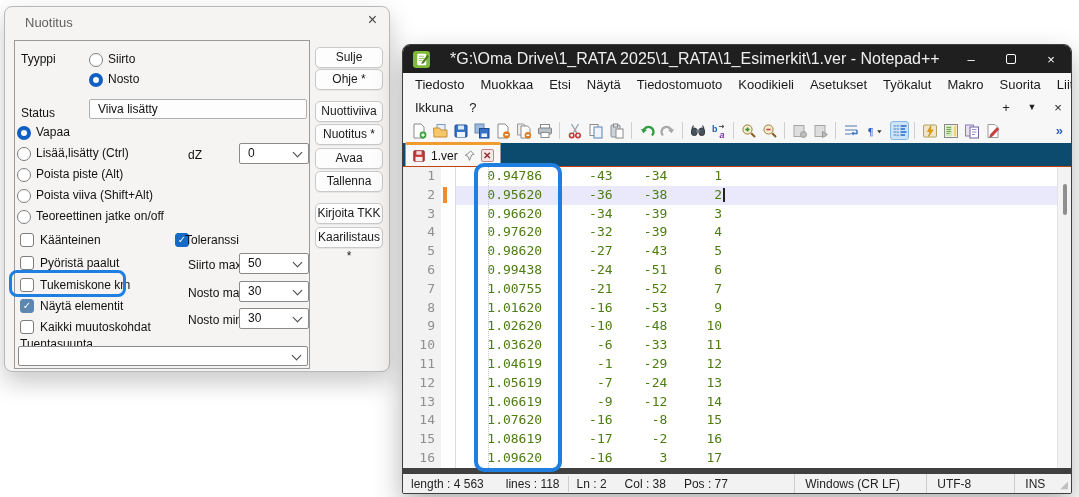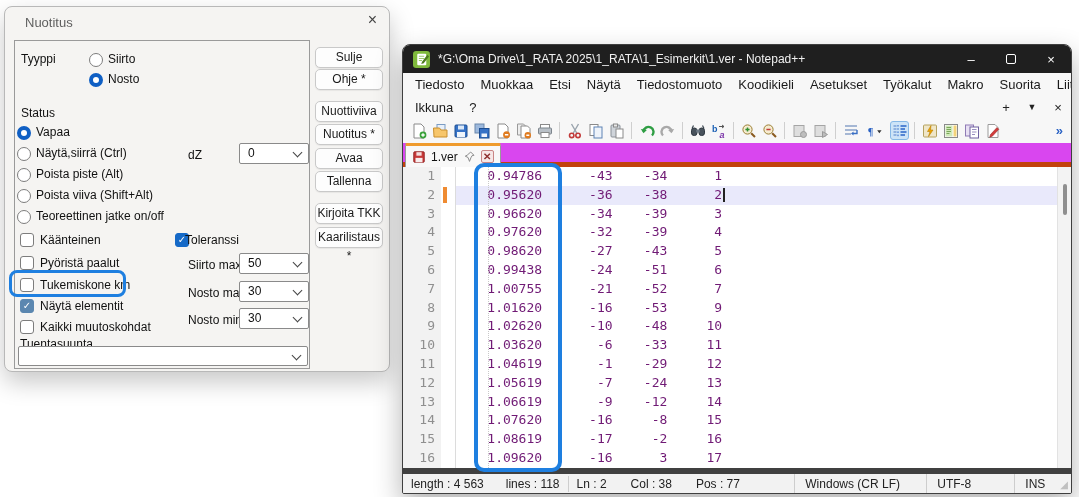--- a/index.html
+++ b/index.html
@@ -33,21 +33,21 @@
     text-align:center; line-height:19px; box-shadow:0 1px 1px rgba(0,0,0,.06); }
   .hl-box { position:absolute; border:3px solid #1e7fe0; border-radius:8px; background:transparent; }
 
   
   .npp { position:absolute; left:402px; top:44px; width:670px; height:450px;
     background:#f5f5f5; border:1px solid #3f3f3f; border-radius:8px 8px 2px 2px;
     box-shadow:0 12px 28px rgba(0,0,0,.3); overflow:hidden; }
   .titlebar { position:absolute; left:0; top:0; right:0; height:28px; background:#1f1f1f;
     display:flex; align-items:center; color:#f0f0f0; }
   .titlebar .appico { width:17px; height:17px; margin-left:10px; flex:0 0 auto; }
-  .titlebar .ttl { margin-left:8px; font-size:12px; white-space:nowrap; overflow:hidden; flex:1; }
+  .titlebar .ttl { margin-left:20px; font-size:16px; white-space:nowrap; overflow:hidden; flex:1; }
   .wbtn { width:40px; height:28px; display:flex; align-items:center; justify-content:center;
     font-size:13px; color:#fff; flex:0 0 auto; }
   .maxglyph { width:10px; height:10px; border:1.2px solid #fff; border-radius:2px; }
 
   .menurow1 { position:absolute; left:0; top:28px; right:0; height:23px; background:#f7f7f7;
     display:flex; align-items:center; padding-left:4px; }
   .menuitem { padding:3px 8px; font-size:13px; color:#1a1a1a; white-space:nowrap; }
   .menurow2 { position:absolute; left:0; top:51px; right:0; height:22px; background:#f7f7f7;
     display:flex; align-items:center; padding-left:4px; }
   .menurow2 .spacer { flex:1; }
@@ -55,49 +55,49 @@
 
   .toolbar { position:absolute; left:0; top:73px; right:0; height:25px; background:#f7f7f7;
     display:flex; align-items:center; padding-left:5px; }
   .tbico { width:19px; height:19px; margin:0 1px; display:flex; align-items:center;
     justify-content:center; border-radius:3px; }
   .tbico svg { width:16px; height:16px; display:block; }
   .tbico.active { background:#cde4f7; border:1px solid #86b8e6; }
   .tbsep { width:1px; height:17px; background:#cfcfcf; margin:0 4px; }
   .tboverflow { margin-left:auto; margin-right:8px; color:#2a62c4; font-weight:bold; font-size:13px; }
 
-  .tabbar { position:absolute; left:0; top:98px; right:0; height:24px; background:#d946ef;
-    border-bottom:5px solid #c2410c; display:flex; }
+  .tabbar { position:absolute; left:0; top:98px; right:0; height:24px; background:#0c4a6e;
+    border-bottom:1px solid #c2410c; display:flex; align-items:flex-end; }
   .tab { height:24px; margin-left:2px; background:#f8f8f8; border:1px solid #9a9a9a; border-bottom:none;
     border-top:3px solid #ef9b2d; border-radius:2px 2px 0 0; display:flex; align-items:center;
     padding:0 6px; gap:5px; }
   .tab .tname { font-size:12px; color:#111; }
   .tab svg { display:block; }
   .tabclose { width:13px; height:13px; border:1px solid #c98585; background:#f6e7e7; color:#8d2f2f;
     font-size:10px; line-height:11px; text-align:center; border-radius:2px; font-weight:bold; }
 
   .editor { position:absolute; left:0; top:122px; right:0; height:301px; background:#fff; }
   .ed-row { display:flex; height:18.8px; line-height:18.8px;
     font-family:"DejaVu Sans Mono", monospace; font-size:13px; }
   .ed-num { width:38px; text-align:right; padding-right:6px; background:#f2f2f2; color:#8f8f8f; }
   .ed-margin { width:15px; background:#fff; border-right:1px solid #dcdcdc; position:relative; }
   .ed-marker { position:absolute; left:2px; top:1px; width:4px; height:16px; background:#ef8b32; }
-  .ed-text { flex:1; white-space:pre; color:#701a75; position:relative; }
+  .ed-text { flex:1; white-space:pre; color:#4d7c0f; position:relative; }
   .ed-row.cur .ed-text { background:#e9e9fb; }
   .guide { position:absolute; left:85px; top:0; height:301px; border-left:1px dotted #c9c9c9; }
   .caret { position:absolute; left:320px; top:21px; width:1.5px; height:14px; background:#222; }
   .vscroll { position:absolute; right:0; top:0; width:14px; height:301px; background:#f3f3f3;
     border-left:1px solid #e2e2e2; }
   .vthumb { position:absolute; left:5px; top:17px; width:4px; height:31px; background:#8f8f8f; border-radius:2px; }
 
   .statusbar { position:absolute; left:0; top:423px; right:0; height:26px; background:#f2f2f2;
     border-top:6px solid #404040; display:flex; align-items:center; font-size:12px; color:#222; }
   .sb-left { display:flex; align-items:center; padding-left:8px; gap:22px; }
   .sb-sep { width:1px; height:16px; background:#cdcdcd; margin:0 8px; }
-  .sb-pos { display:flex; gap:24px; }
+  .sb-pos { display:flex; gap:18px; }
   .sb-right { margin-left:auto; display:flex; height:100%; align-items:center; }
   .sb-cell { height:100%; display:flex; align-items:center; border-left:1px solid #cdcdcd; padding-left:10px; }
   .sb-eol { width:132px; } .sb-enc { width:88px; } .sb-ins { width:46px; }
   .grip { color:#c0c0c0; font-size:10px; padding-right:3px; }
 
   .overlay-rect { position:absolute; left:71px; top:118px; width:88px; height:309px;
     border:4px solid #1e7fe0; border-radius:10px; z-index:6; pointer-events:none; }
 </style>
 </head>
 <body>
@@ -109,25 +109,26 @@
     <div class="dlg-close">×</div>
     <div class="groupbox"></div>
 
     <div class="dlbl" style="left:16px;top:45px">Tyyppi</div>
     <span class="radio" style="left:84px;top:46px"></span>
     <div class="dlbl" style="left:103px;top:45px">Siirto</div>
     <span class="radio sel" style="left:84px;top:66px"></span>
     <div class="dlbl" style="left:103px;top:65px">Nosto</div>
 
     <div class="dlbl" style="left:16px;top:99px">Status</div>
+    <div class="field" style="left:84px;top:92px;width:218px;height:20px">Viiva lisätty</div>
 
     <span class="radio sel" style="left:12px;top:119px"></span>
     <div class="dlbl" style="left:31px;top:118px">Vapaa</div>
     <span class="radio" style="left:12px;top:140px"></span>
-    <div class="dlbl" style="left:31px;top:139px">Näytä,siirrä  (Ctrl)</div>
+    <div class="dlbl" style="left:31px;top:139px">Lisää,lisätty  (Ctrl)</div>
     <div class="dlbl" style="left:183px;top:141px">dZ</div>
     <div class="combo" style="left:234px;top:136px;width:70px;height:21px">
       <span>0</span>
       <span class="chev"></span>
     </div>
     <span class="radio" style="left:12px;top:161px"></span>
     <div class="dlbl" style="left:31px;top:160px">Poista piste  (Alt)</div>
     <span class="radio" style="left:12px;top:182px"></span>
     <div class="dlbl" style="left:31px;top:181px">Poista viiva  (Shift+Alt)</div>
     <span class="radio" style="left:12px;top:203px"></span>

